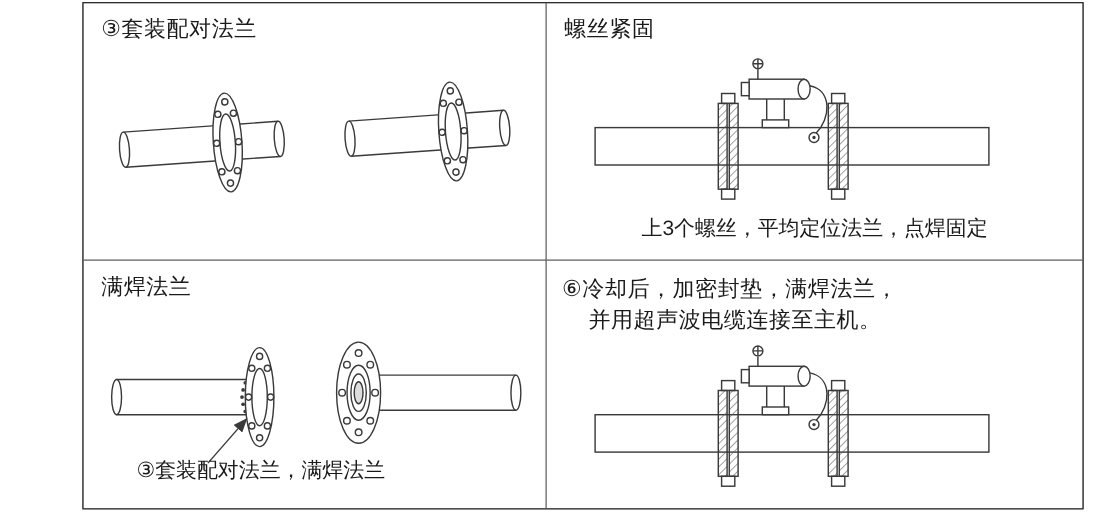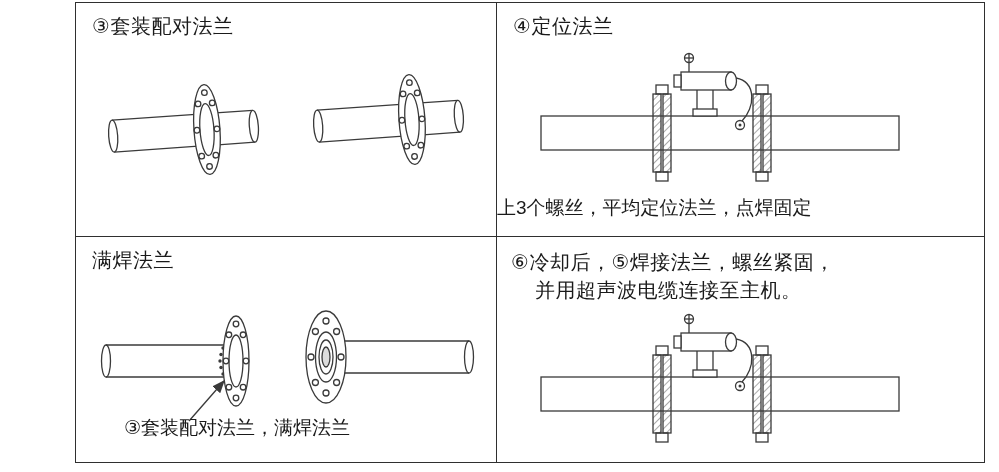--- a/index.html
+++ b/index.html
@@ -11,21 +11,21 @@
     display:grid; grid-template-columns:421px 1fr; grid-template-rows:234px 1fr;
     border:1px solid #2f2f2f; background:#000000;
   }
   .cell { position:relative; overflow:hidden; background:#ffffff; }
   .cell.c1 { border-right:1px solid #2f2f2f; border-bottom:1px solid #2f2f2f; }
   .cell.c2 { border-bottom:1px solid #2f2f2f; }
   .cell.c3 { border-right:1px solid #2f2f2f; }
   .title { position:absolute; top:10px; left:16px; font-size:20px; font-weight:400; color:#1a1a1a; letter-spacing:0.5px; white-space:nowrap; }
   .title-line2 { position:absolute; top:40px; left:38px; font-size:20px; color:#1a1a1a; letter-spacing:0.5px; white-space:nowrap; }
   .caption { position:absolute; font-size:19px; color:#1a1a1a; white-space:nowrap; }
-  .cap-center { left:0; right:0; }
+  .cap-center { left:0; right:0; text-align:center; }
   svg.art { position:absolute; color:#3a3a3a; }
   .defs-holder { position:absolute; width:0; height:0; overflow:hidden; }
 </style>
 </head>
 <body>
 
 <svg class="defs-holder" aria-hidden="true">
   <defs>
     <pattern id="hatch" width="5" height="5" patternUnits="userSpaceOnUse" patternTransform="rotate(45)">
       <line x1="0" y1="0" x2="0" y2="5" stroke="#555555" stroke-width="1"></line>
@@ -95,21 +95,21 @@
         <g transform="translate(5,18) rotate(-4 85 55)">
           <use href="#fp"></use>
         </g>
         <g transform="translate(210,8) rotate(-4 85 55)">
           <use href="#fp"></use>
         </g>
       </svg>
     </section>
 
     <section class="cell c2">
-      <h2 class="title">④定位法兰</h2>
+      <h2 class="title">螺丝紧固</h2>
       <svg class="art" style="left:38px; top:45px;" width="370" height="150" viewBox="0 0 370 150">
         <use href="#asm"></use>
       </svg>
       <div class="caption cap-center" style="top:192px;">上3个螺丝，平均定位法兰，点焊固定</div>
     </section>
 
     <section class="cell c3">
       <h2 class="title">满焊法兰</h2>
       <svg class="art" style="left:18px; top:62px;" width="450" height="170" viewBox="0 0 450 170">
         <g fill="none" stroke="currentColor" stroke-width="1.3">
@@ -162,21 +162,21 @@
             <ellipse cx="232" cy="58" rx="4" ry="10" fill="#dddddd"></ellipse>
           </g>
 
           <line x1="95" y1="122" x2="130" y2="82" marker-end="url(#arrowhead)"></line>
         </g>
       </svg>
       <div class="caption" style="left:48px; top:178px;">③套装配对法兰，满焊法兰</div>
     </section>
 
     <section class="cell c4">
-      <h2 class="title" style="top:12px; left:14px;">⑥冷却后，⑤焊接法兰，螺丝紧固，</h2>
+      <h2 class="title" style="top:12px; left:14px;">⑥冷却后，加密封垫，满焊法兰，</h2>
       <div class="title-line2">并用超声波电缆连接至主机。</div>
       <svg class="art" style="left:38px; top:72px;" width="370" height="150" viewBox="0 0 370 150">
         <use href="#asm"></use>
       </svg>
     </section>
 
   </div>
 </div>
 
 </body></html>

